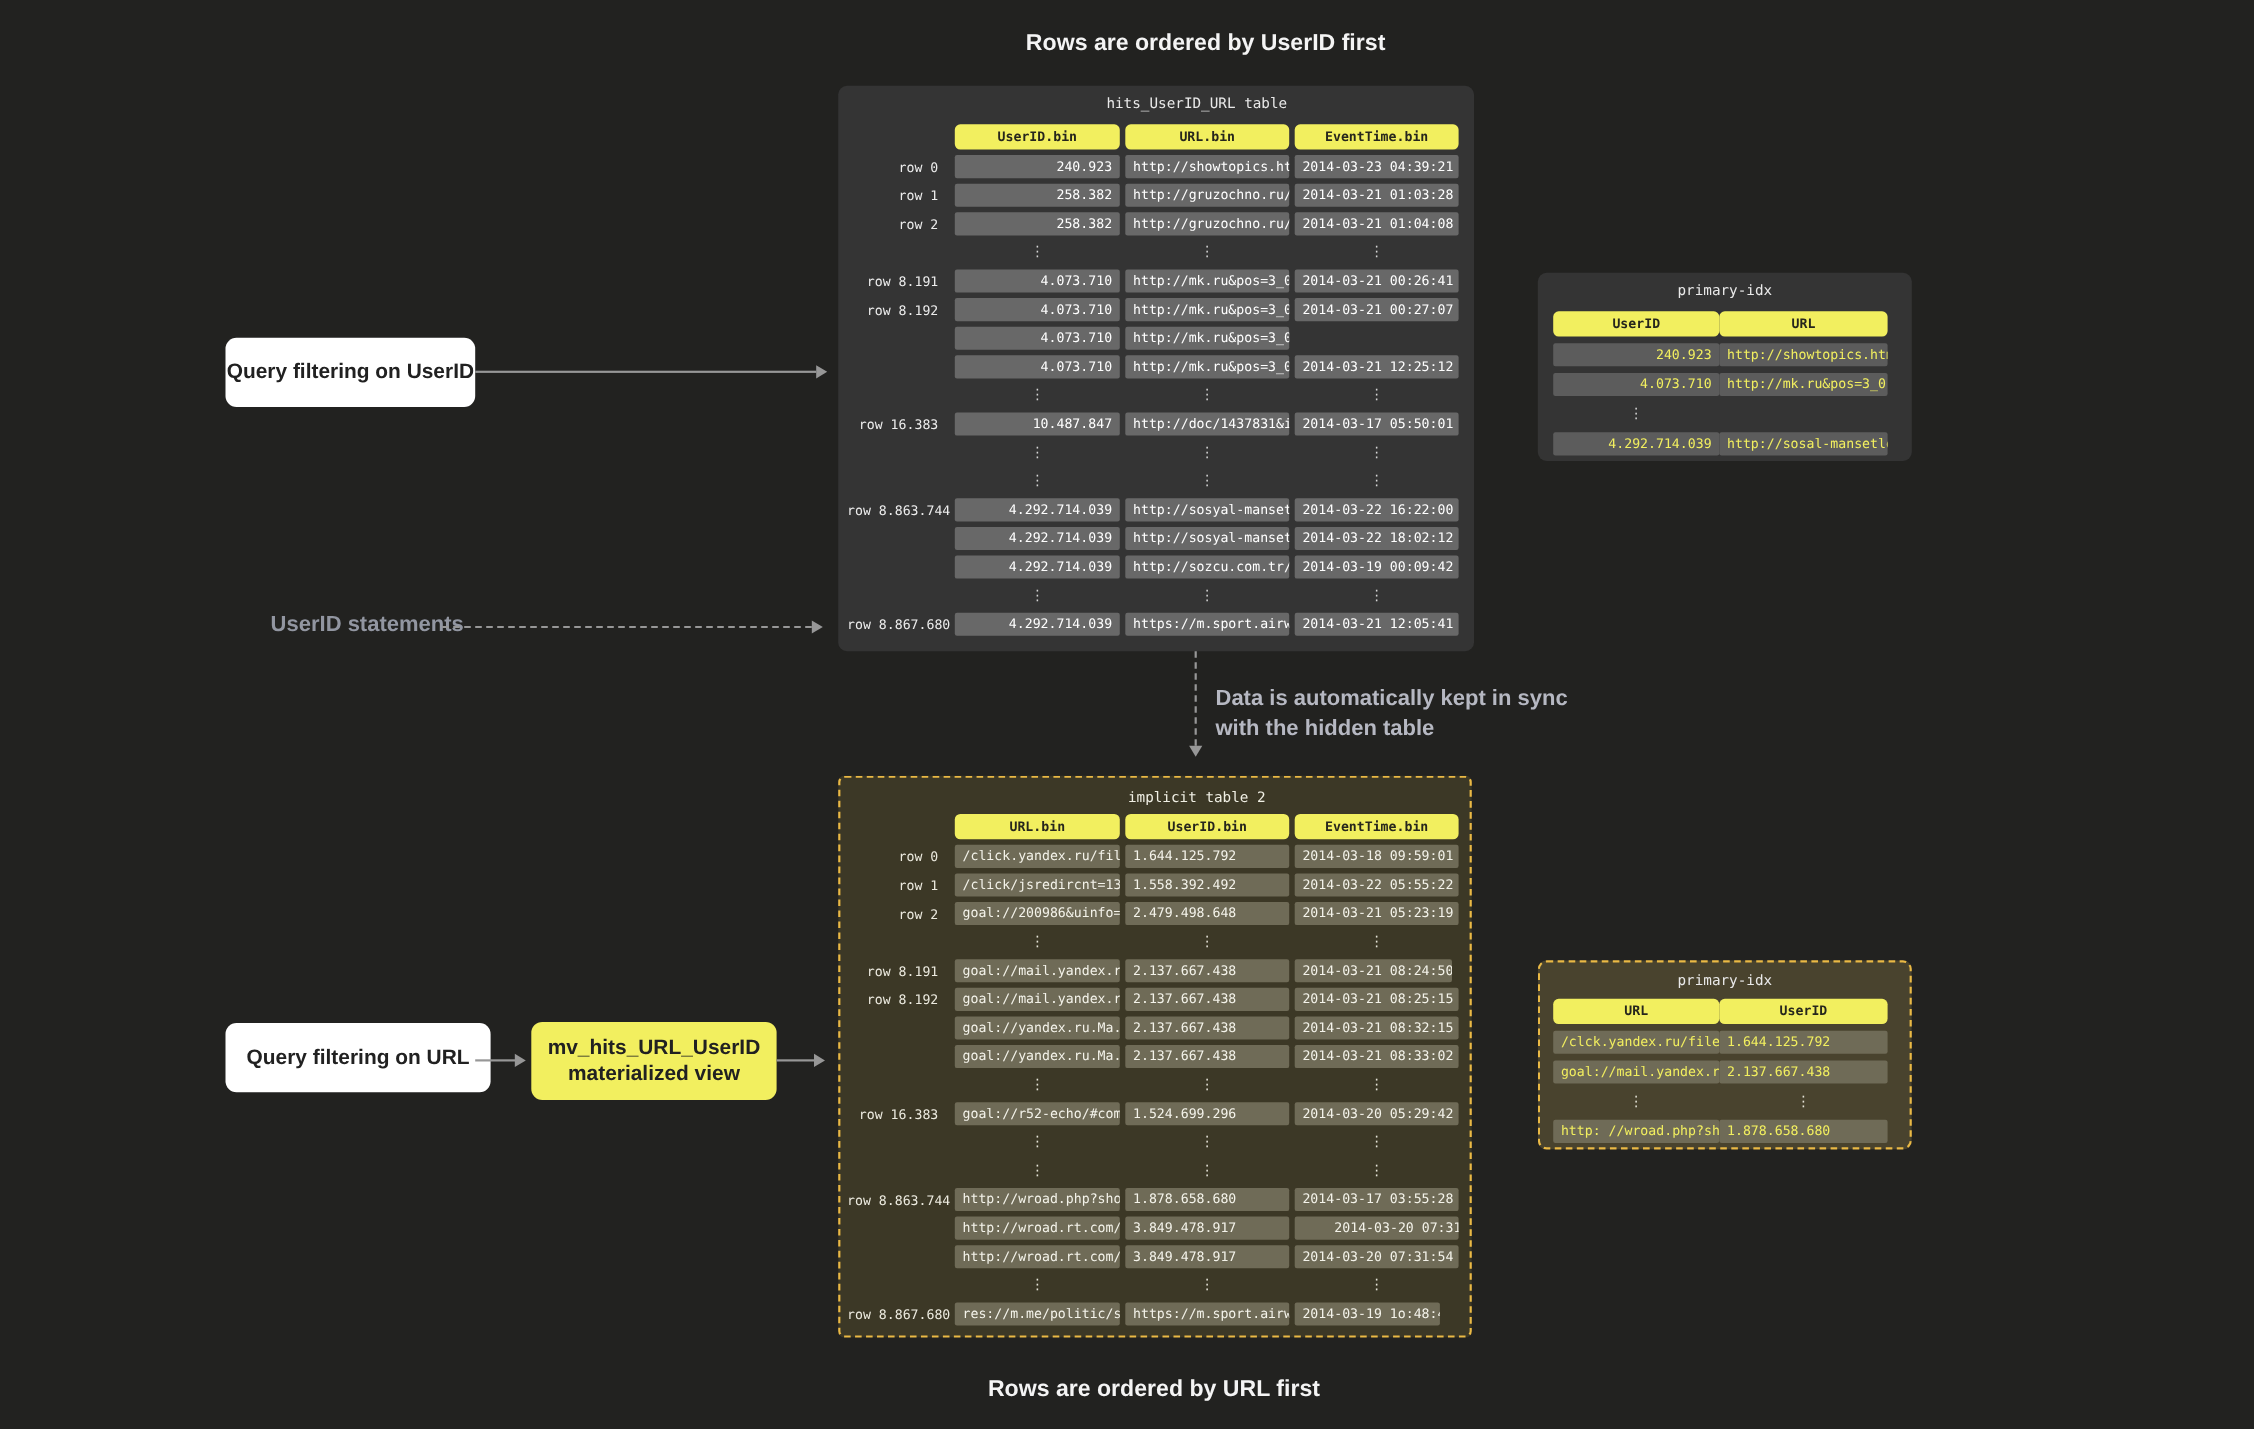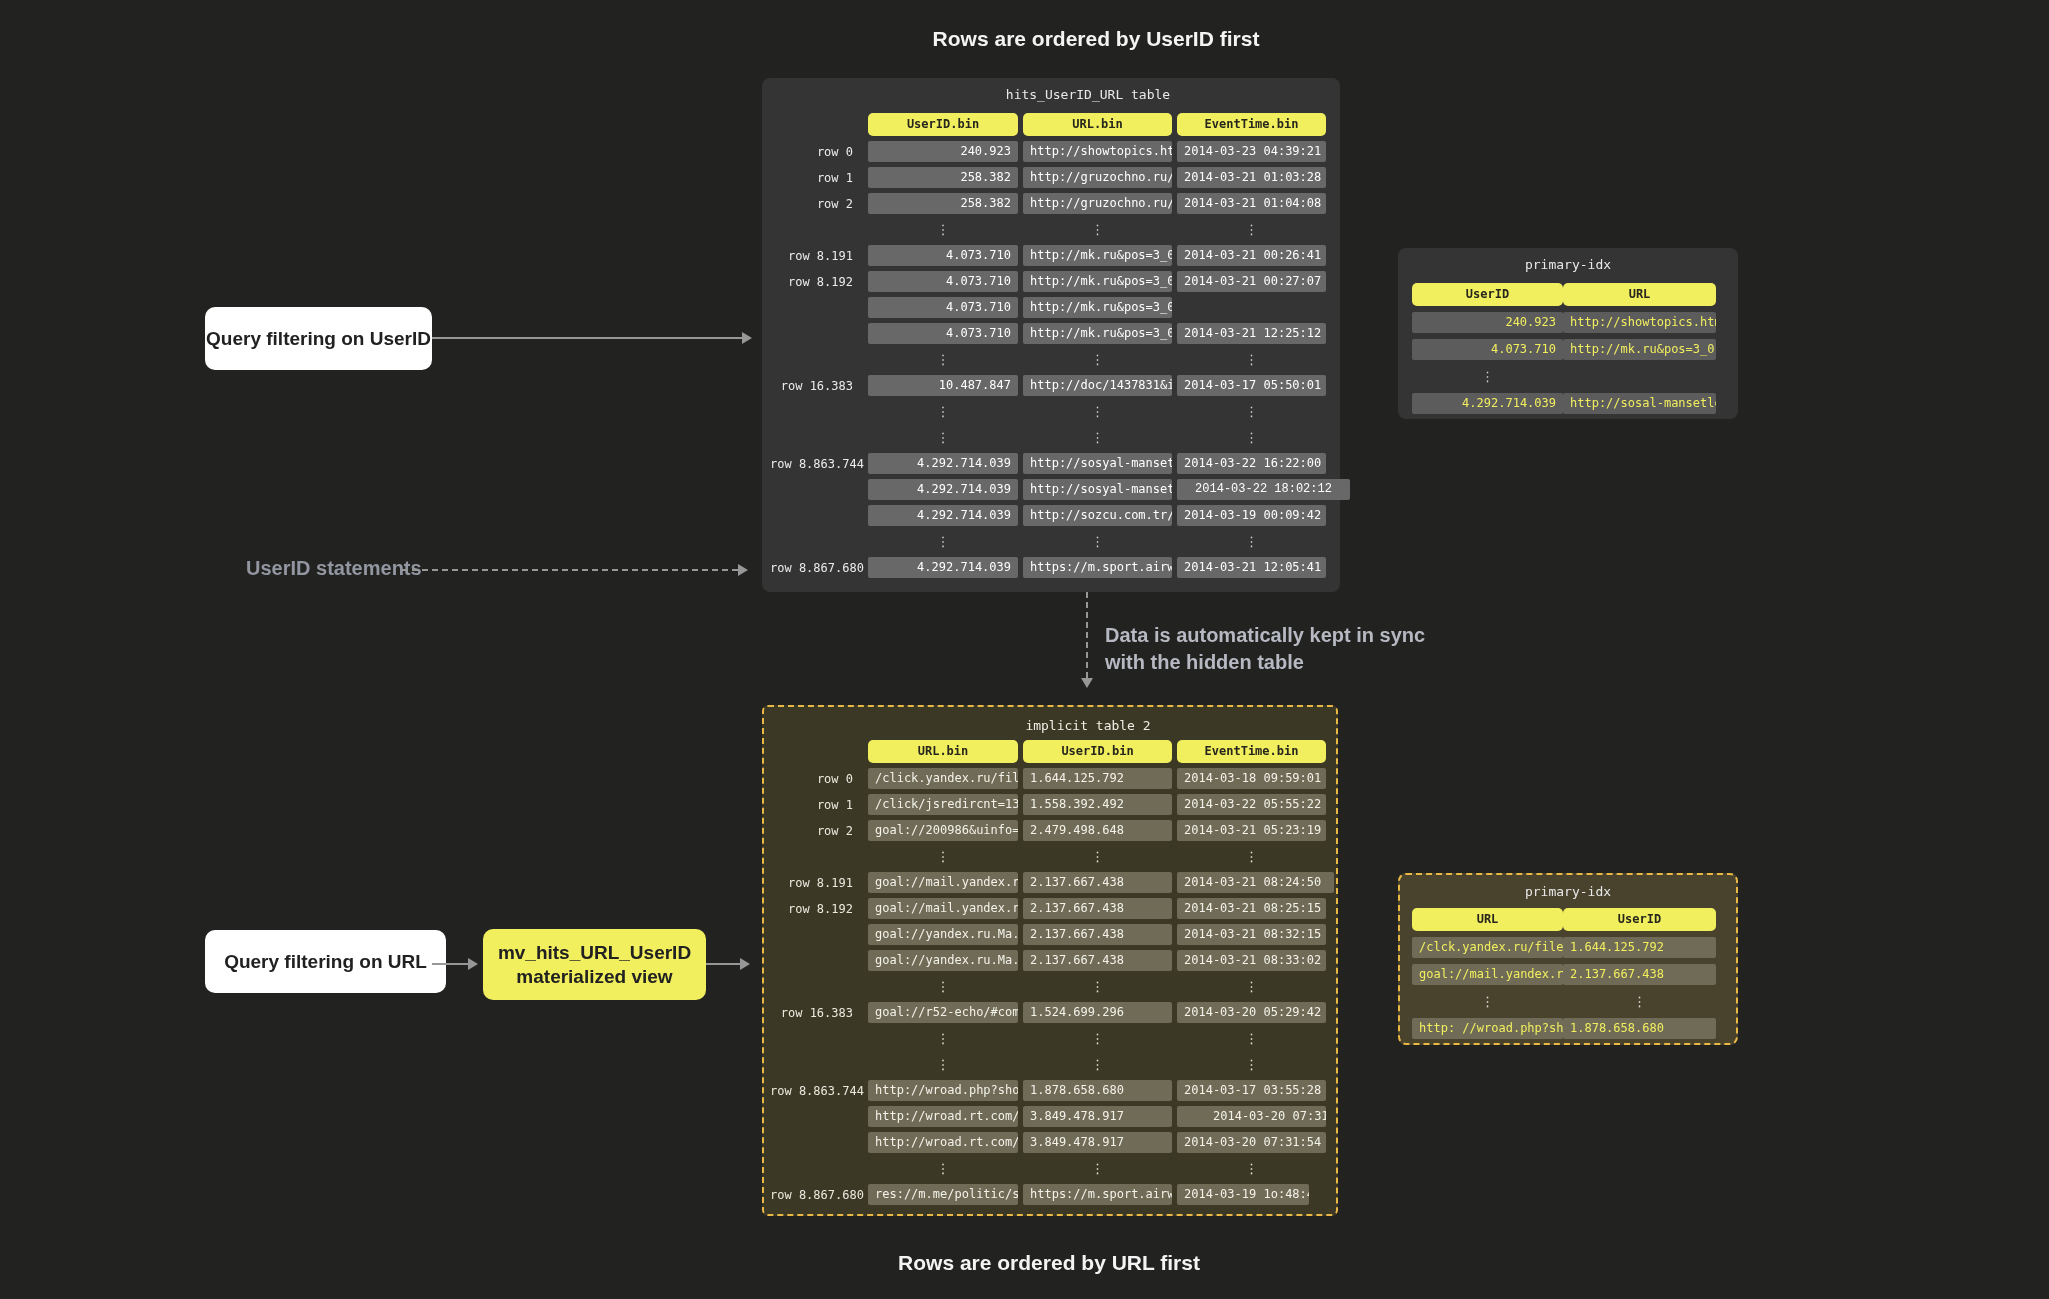--- a/index.html
+++ b/index.html
@@ -180,21 +180,21 @@
       <div class="trow">
         <div class="rlabel" style="width: 93px;">row 8.863.744</div>
         <div class="cell" style="width: 150px; text-align: right;">4.292.714.039</div>
         <div class="cell" style="width: 149px; text-align: left;">http://sosyal-mansetleri...</div>
         <div class="cell" style="width: 149px; text-align: left;">2014-03-22 16:22:00</div>
       </div>
       <div class="trow">
         <div class="rlabel" style="width: 93px;"></div>
         <div class="cell" style="width: 150px; text-align: right;">4.292.714.039</div>
         <div class="cell" style="width: 149px; text-align: left;">http://sosyal-mansetleri...</div>
-        <div class="cell" style="width: 173px; text-align: center; font-family: Liberation Mono, monospace;">2014-03-22 18:02:12</div>
+        <div class="cell" style="width: 149px; text-align: right;">2014-03-22 18:02:12</div>
       </div>
       <div class="trow">
         <div class="rlabel" style="width: 93px;"></div>
         <div class="cell" style="width: 150px; text-align: right;">4.292.714.039</div>
         <div class="cell" style="width: 149px; text-align: left;">http://sozcu.com.tr/oaut</div>
         <div class="cell" style="width: 149px; text-align: left;">2014-03-19 00:09:42</div>
       </div>
       <div class="trow">
         <div class="rlabel" style="width: 93px;"></div>
         <div class="dcell" style="width: 150px;">⋮</div>
@@ -266,21 +266,21 @@
       <div class="trow">
         <div class="rlabel" style="width: 93px;"></div>
         <div class="dcell" style="width: 150px;">⋮</div>
         <div class="dcell" style="width: 149px;">⋮</div>
         <div class="dcell" style="width: 149px;">⋮</div>
       </div>
       <div class="trow">
         <div class="rlabel" style="width: 93px;">row 8.191</div>
         <div class="cell" style="width: 150px; text-align: left;">goal://mail.yandex.ru/Ma...</div>
         <div class="cell" style="width: 149px; text-align: left;">2.137.667.438</div>
-        <div class="cell" style="width: 157px; text-align: left;">2014-03-21 08:24:50</div>
+        <div class="cell" style="width: 143px; text-align: left;">2014-03-21 08:24:50</div>
       </div>
       <div class="trow">
         <div class="rlabel" style="width: 93px;">row 8.192</div>
         <div class="cell" style="width: 150px; text-align: left;">goal://mail.yandex.ru/Ma...</div>
         <div class="cell" style="width: 149px; text-align: left;">2.137.667.438</div>
         <div class="cell" style="width: 149px; text-align: left;">2014-03-21 08:25:15</div>
       </div>
       <div class="trow">
         <div class="rlabel" style="width: 93px;"></div>
         <div class="cell" style="width: 150px; text-align: right;">goal://yandex.ru.Ma...</div>

